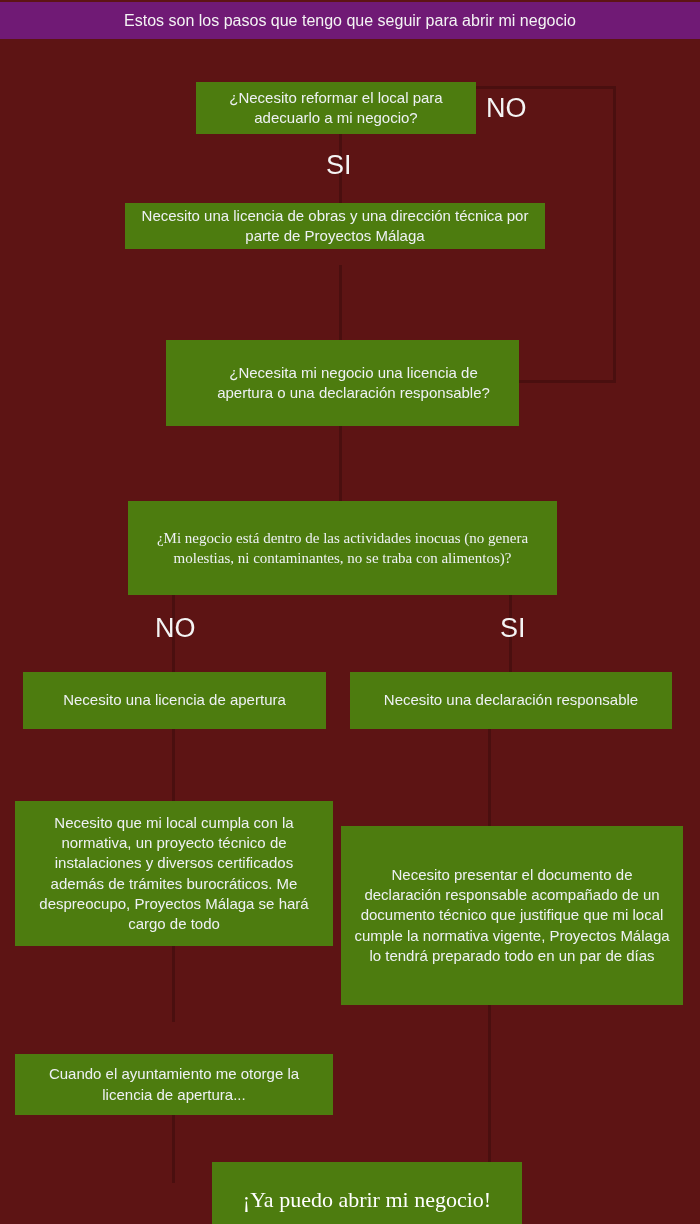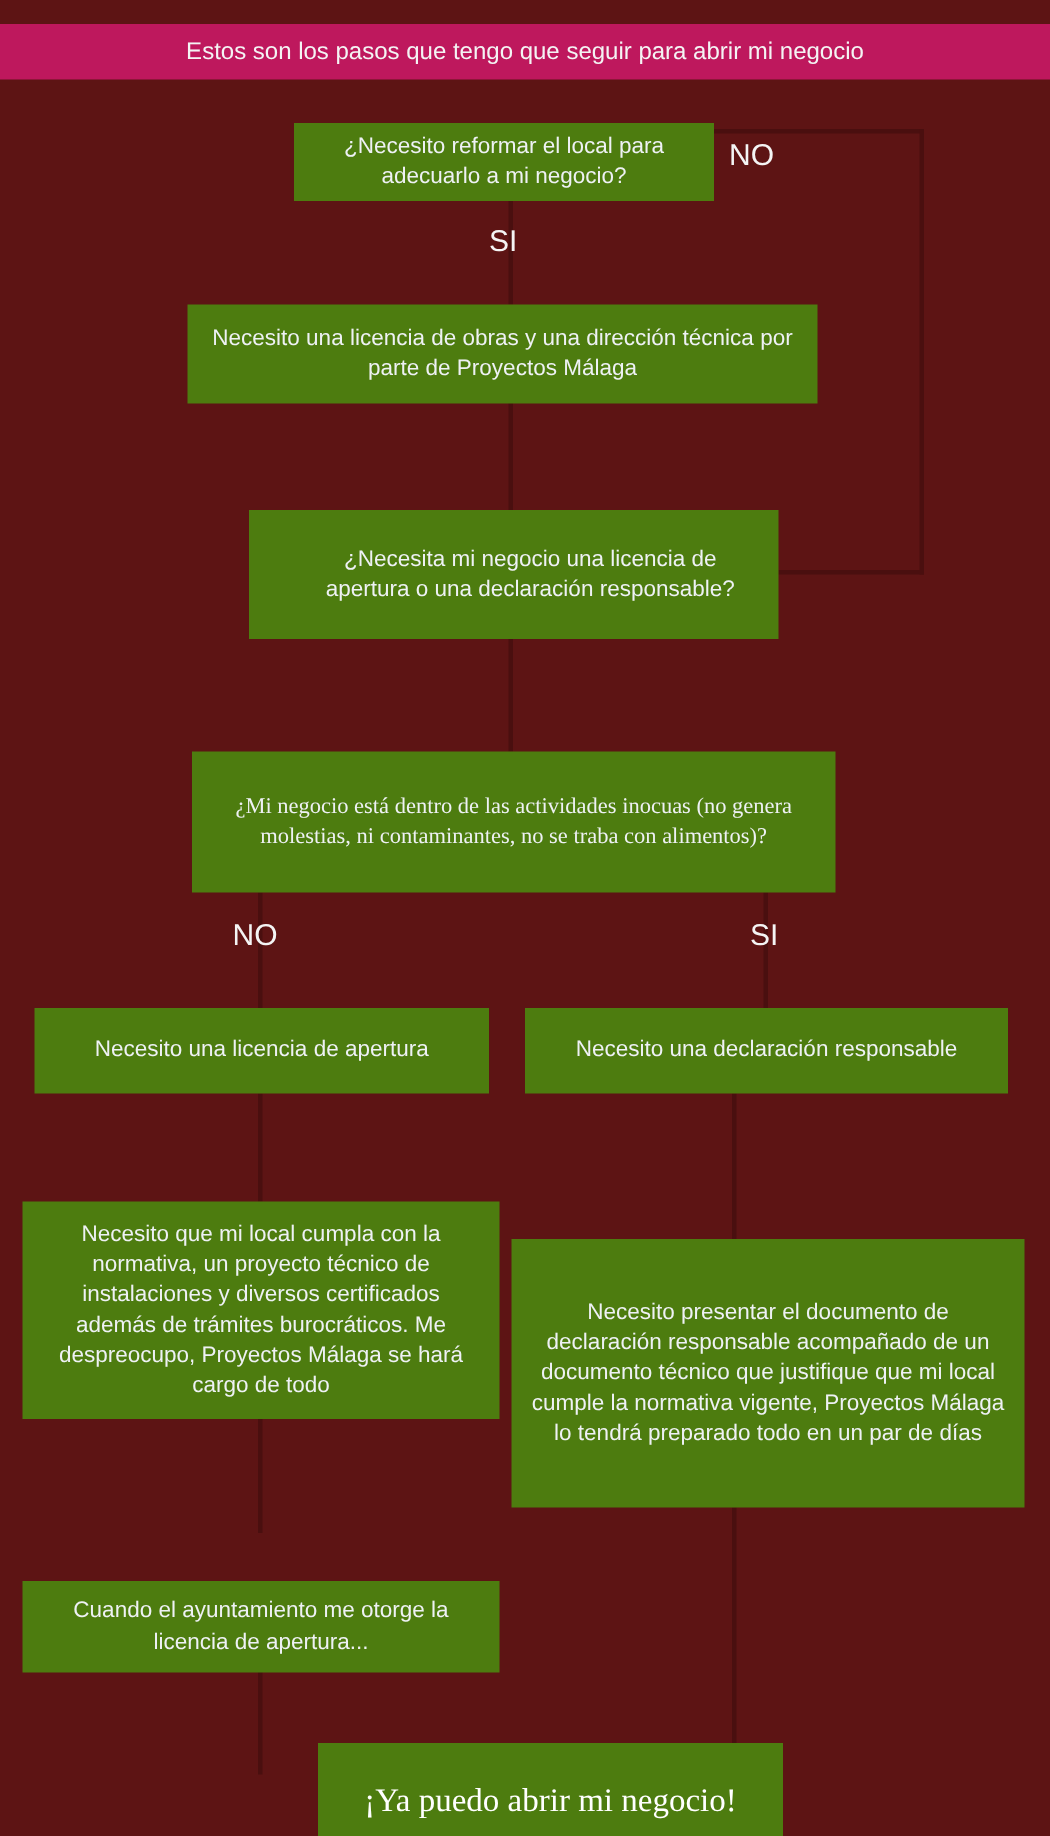--- a/index.html
+++ b/index.html
@@ -6,41 +6,41 @@
   body {
     width: 700px;
     height: 1224px;
     position: relative;
     background: #5d1414;
     font-family: "Liberation Sans", "DejaVu Sans", sans-serif;
     overflow: hidden;
   }
   .stage { position: absolute; left: 0; top: 0; width: 700px; height: 1224px; }
   .header {
-    position: absolute; left: 0; top: 16px; width: 700px; height: 37px;
-    background: #be185d;
+    position: absolute; left: 0; top: 2px; width: 700px; height: 37px;
+    background: #701a75;
     display: flex; align-items: center; justify-content: center;
     color: #f4f4f4; font-size: 16px;
     z-index: 3;
   }
   .node {
     position: absolute;
     background: #4d7c0f;
     color: #eef1f4;
     display: flex; align-items: center; justify-content: center;
     text-align: center;
     font-size: 15px; line-height: 1.35;
     padding: 6px 12px;
     box-sizing: border-box;
     z-index: 2;
   }
   .branch-label {
     position: absolute;
     color: #f4f4f4;
-    font-size: 20px;
+    font-size: 27px;
     z-index: 2;
   }
   .connector {
     position: absolute;
     background: #4a0f0f;
     z-index: 1;
   }
   .final-node { font-size: 22px; color: #ffffff; }
 </style>
 </head>
@@ -63,21 +63,21 @@
   <div class="connector" style="left:488px; top:1005px; width:3px; height:157px;"></div>
 
   <div class="header">Estos son los pasos que tengo que seguir para abrir mi negocio</div>
 
   <div class="node" style="left:196px; top:82px;  width:280px; height:52px;">¿Necesito reformar el local para adecuarlo a mi negocio?</div>
 
   <div class="branch-label" style="left:486px; top:93px;">NO</div>
 
   <div class="branch-label" style="left:326px; top:150px;">SI</div>
 
-  <div class="node" style="left:125px; top:203px; width:420px; height:66px;">Necesito una licencia de obras y una dirección técnica por parte de Proyectos Málaga</div>
+  <div class="node" style="left:125px; top:203px; width:420px; height:46px;">Necesito una licencia de obras y una dirección técnica por parte de Proyectos Málaga</div>
 
   <div class="node" style="left:166px; top:340px; width:353px; height:86px;padding-left:34px;">¿Necesita mi negocio una licencia de apertura o una declaración responsable?</div>
 
   <div class="node" style="left:128px; top:501px; width:429px; height:94px;font-family:Liberation Serif, serif;">¿Mi negocio está dentro de las actividades inocuas (no genera molestias, ni contaminantes, no se traba con alimentos)?</div>
 
   <div class="branch-label" style="left:155px; top:613px;">NO</div>
 
   <div class="branch-label" style="left:500px; top:613px;">SI</div>
 
   <div class="node" style="left:23px; top:672px; width:303px; height:57px;">Necesito una licencia de apertura</div>

